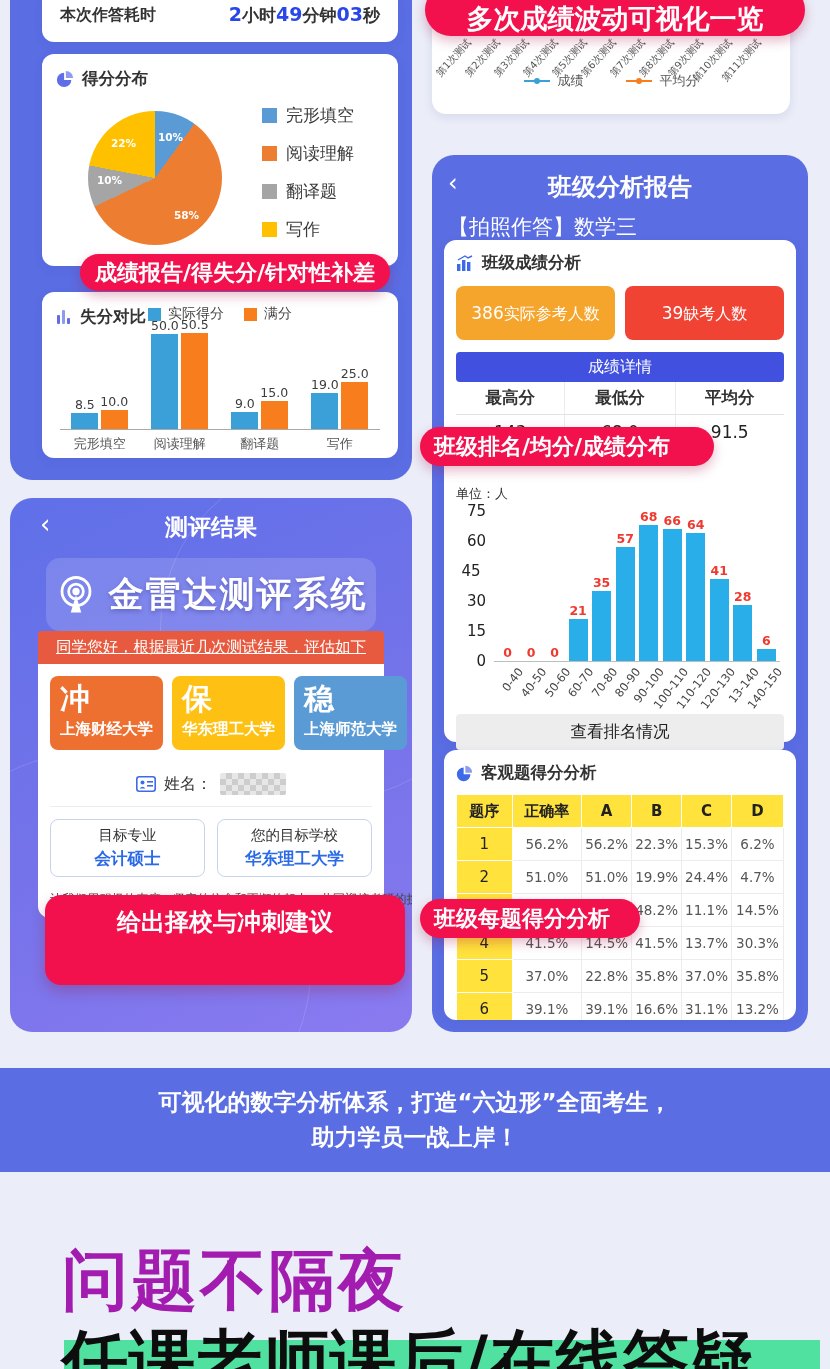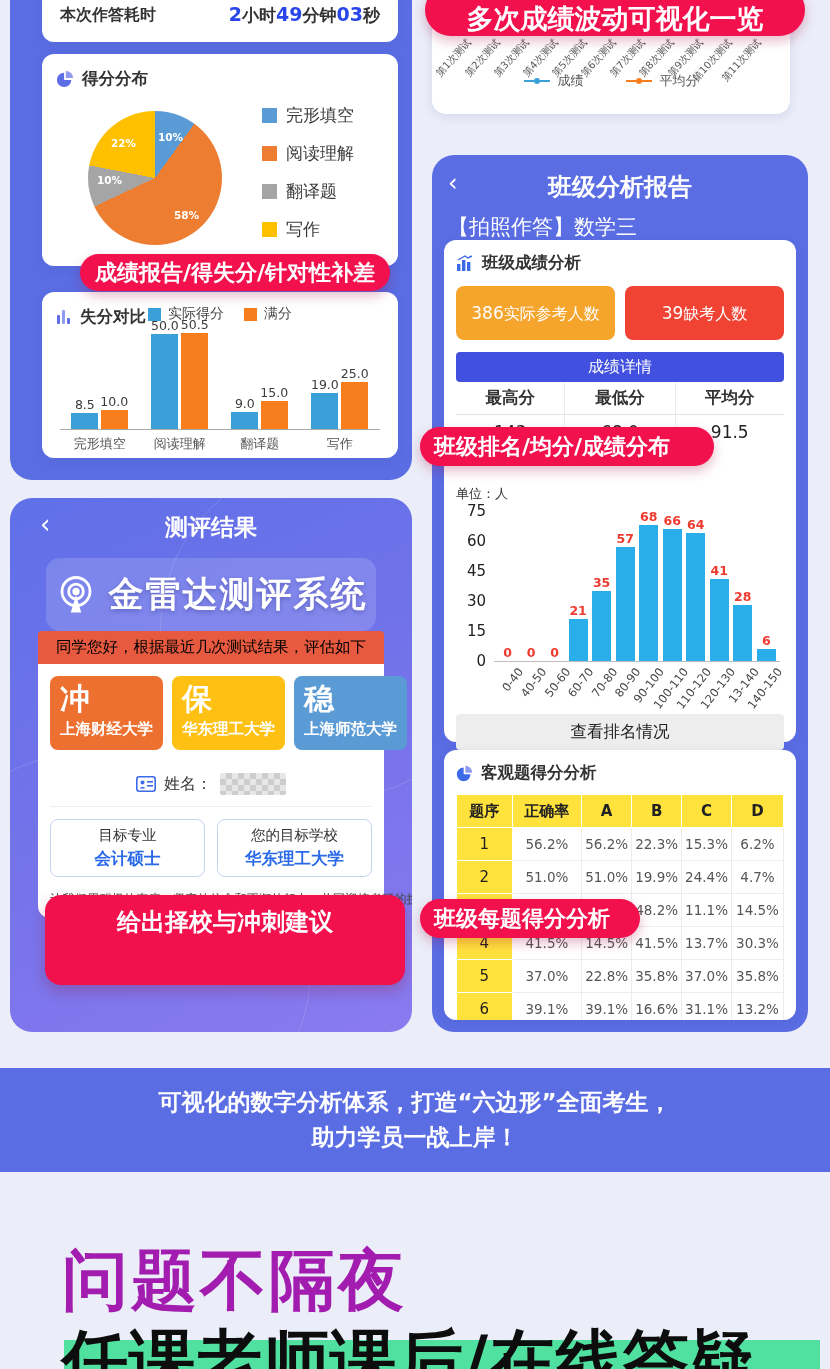--- a/index.html
+++ b/index.html
@@ -41,21 +41,21 @@
   .bcat{position:absolute;top:100%;left:50%;transform:translateX(-50%);margin-top:6px;font-size:13px;color:#555;white-space:nowrap;}
 
   .panel-eval{left:10px;top:498px;width:402px;height:534px;background:linear-gradient(155deg,#5f70e8 0%,#7673ea 55%,#8a7af0 100%);border-radius:22px;overflow:hidden;}
   .panel-eval::before,.panel-eval::after{content:"";position:absolute;border:1px solid rgba(255,255,255,.14);border-radius:50%;}
   .panel-eval::before{width:340px;height:340px;right:-90px;top:-40px;}
   .panel-eval::after{width:420px;height:420px;left:-120px;bottom:-140px;}
   .eval-header{position:relative;margin-top:14px;text-align:center;color:#fff;font-size:23px;font-weight:bold;height:30px;z-index:2;}
   .back{position:absolute;left:30px;top:-3px;font-size:26px;font-weight:normal;color:#fff;cursor:pointer;}
   .logo-box{position:relative;margin:16px auto 0;width:330px;height:73px;background:rgba(255,255,255,.15);border-radius:14px;display:flex;align-items:center;justify-content:center;gap:12px;z-index:2;font-family:Liberation Serif, serif;}
   .logo-text{font-size:35px;font-weight:bold;color:#fff;letter-spacing:2px;text-shadow:0 2px 4px rgba(40,40,120,.35);}
-  .notice{position:relative;margin:0 auto;width:346px;height:33px;background:#e85a40;color:#000000;font-size:15.5px;display:flex;align-items:center;justify-content:center;border-radius:4px 4px 0 0;z-index:2;}
+  .notice{position:relative;margin:0 auto;width:346px;height:33px;background:#e85a40;color:#ffffff;font-size:15.5px;display:flex;align-items:center;justify-content:center;border-radius:4px 4px 0 0;z-index:2;text-decoration:underline;}
   .eval-card{position:relative;margin:0 auto;width:346px;background:#fff;border-radius:0 0 12px 12px;padding:12px 12px 10px;box-sizing:border-box;z-index:2;}
   .tiles{display:flex;gap:9px;}
   .tile{flex:1;height:74px;border-radius:8px;color:#fff;padding:6px 10px;box-sizing:border-box;}
   .tile-tag{font-size:30px;font-weight:bold;line-height:34px;}
   .tile-school{font-size:15.5px;font-weight:bold;margin-top:3px;white-space:nowrap;}
   .name-row{display:flex;align-items:center;justify-content:center;gap:8px;height:44px;border-bottom:1px solid #ededed;margin-top:12px;}
   .name-label{font-size:16px;color:#333;}
   .pixel{width:66px;height:22px;background:repeating-conic-gradient(#cdcdcd 0% 25%,#e7e7e7 0% 50%);background-size:12px 12px;border-radius:2px;}
   .boxes{display:flex;gap:12px;margin-top:12px;}
   .obox{flex:1;border:1px solid #c5d3f1;border-radius:8px;height:56px;display:flex;flex-direction:column;align-items:center;justify-content:center;}
@@ -369,21 +369,21 @@
               <td>68.0</td>
               <td>91.5</td>
             </tr>
           </tbody>
       </table>
       <div class="unit">单位：人</div>
       <div class="hist">
           <span class="hist-y" style="bottom: -9px;">0</span>
           <span class="hist-y" style="bottom: 21px;">15</span>
           <span class="hist-y" style="bottom: 51px;">30</span>
-          <span class="hist-y" style="bottom: 81px;">45</span>
+          <span class="hist-y" style="bottom: 81px; text-align: center;">45</span>
           <span class="hist-y" style="bottom: 111px;">60</span>
           <span class="hist-y" style="bottom: 141px;">75</span>
           <div class="hcol">
             <div class="hval" style="color: rgb(239, 58, 47);">0</div>
             <div class="hbar" style="height: 0px; background: rgb(41, 174, 234);"></div>
             <span class="hx">0-40</span>
           </div>
           <div class="hcol">
             <div class="hval" style="color: rgb(239, 58, 47);">0</div>
             <div class="hbar" style="height: 0px; background: rgb(41, 174, 234);"></div>

